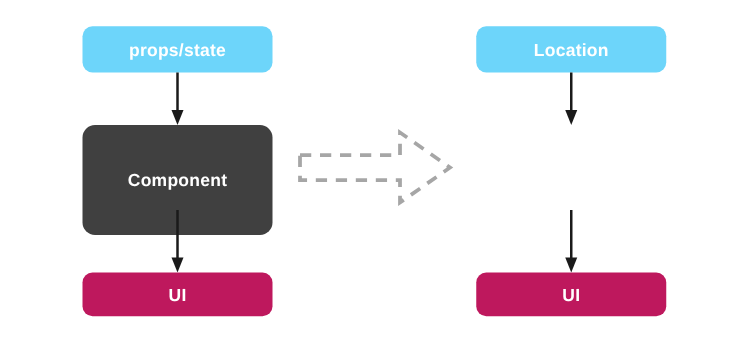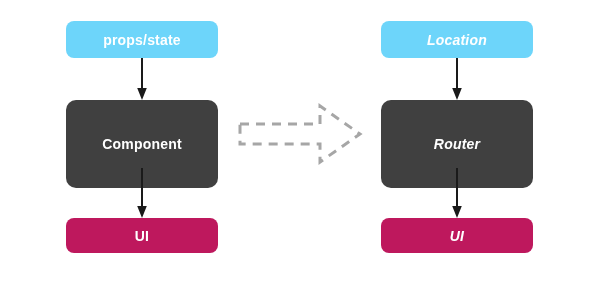--- a/index.html
+++ b/index.html
@@ -52,21 +52,21 @@
 
   .node-output {
     background: #be185d;
     border-radius: 8px;
     font-size: 14px;
     height: 35px;
   }
 
   
   .col-left  { left: 66px;  width: 152px; }
-  .col-right { left: 381px; width: 152px; font-style: italic; }
+  .col-right { left: 381px; width: 152px; }
 
   
   .row-input   { top: 21px;  }
   .row-process { top: 100px; }
   .row-output  { top: 218px; }
 
   
   .connector {
     position: absolute;
     overflow: visible;
@@ -115,23 +115,20 @@
 
   <div class="node node-input col-right row-input">
     <span>Location</span>
   </div>
 
   <svg class="connector" style="left:449px; top:58px; width:16px; height:42px;" viewBox="0 0 16 42">
     <line x1="8" y1="0" x2="8" y2="33" stroke="#1a1a1a" stroke-width="2"></line>
     <polygon points="8,42 3.2,30 12.8,30" fill="#1a1a1a"></polygon>
   </svg>
 
-  <div class="node node-process col-right row-process">
-    <span>Router</span>
-  </div>
 
   <svg class="connector" style="left:449px; top:168px; width:16px; height:50px;" viewBox="0 0 16 50">
     <line x1="8" y1="0" x2="8" y2="41" stroke="#1a1a1a" stroke-width="2"></line>
     <polygon points="8,50 3.2,38 12.8,38" fill="#1a1a1a"></polygon>
   </svg>
 
   <div class="node node-output col-right row-output">
     <span>UI</span>
   </div>
 

